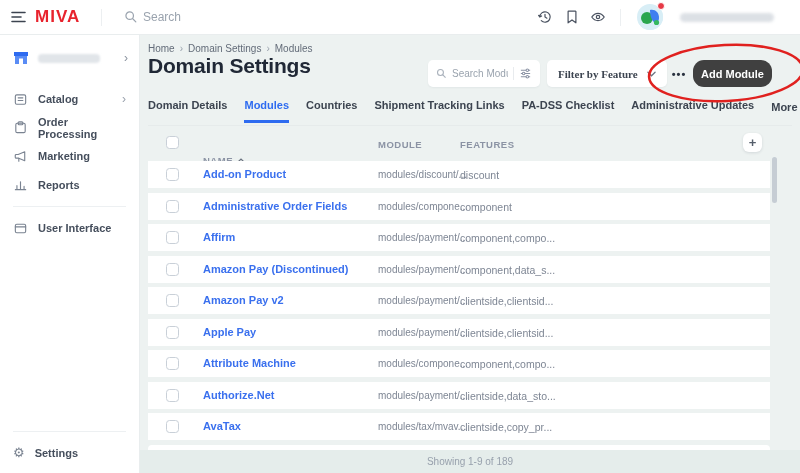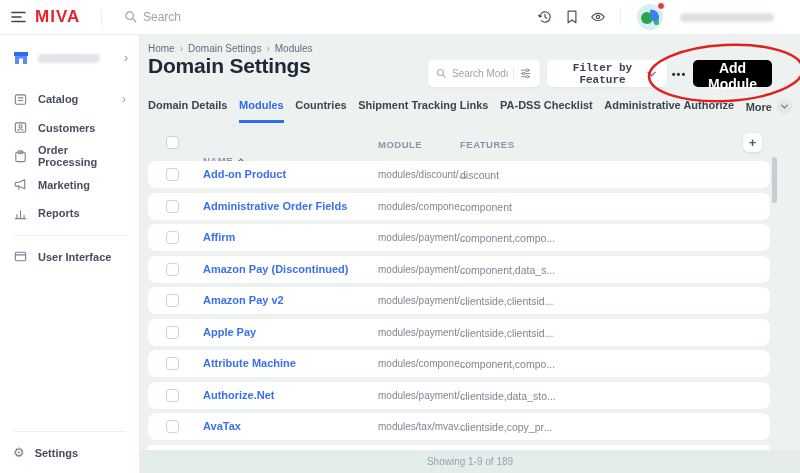--- a/index.html
+++ b/index.html
@@ -39,41 +39,41 @@
   .main { position:absolute; left:140px; top:35px; width:660px; height:438px; background:#edf2f1; }
   .breadcrumb { position:absolute; left:8px; top:8px; font-size:10px; color:#636c79; }
   .breadcrumb .bc-item { cursor:pointer; }
   .breadcrumb .bc-sep { color:#9aa2ad; margin:0 5px; }
   .page-title { position:absolute; left:8px; top:19px; font-size:21px; font-weight:700; color:#202836; letter-spacing:-.2px; }
 
   .search-modules { position:absolute; left:288px; top:25px; width:112px; height:27px; background:#fff; border-radius:5px; box-shadow:0 1px 2px rgba(25,35,55,.05); display:flex; align-items:center; padding:0 8px; gap:5px; }
   .sm-input { flex:1; min-width:0; border:none; outline:none; font-size:10px; color:#47505d; background:transparent; font-family:"Liberation Sans",sans-serif; }
   .sm-input::placeholder { color:#9aa3ae; }
   .sm-div { width:1px; height:13px; background:#e8ebee; }
-  .filter-btn { position:absolute; left:407px; top:25px; width:120px; height:27px; background:#fff; border:none; border-radius:5px; box-shadow:0 1px 2px rgba(25,35,55,.05); display:flex; align-items:center; justify-content:space-between; padding:0 11px; font-size:11px; font-weight:700; color:#3c4450; cursor:pointer; font-family:Liberation Mono, monospace; }
+  .filter-btn { position:absolute; left:407px; top:25px; width:120px; height:27px; background:#fff; border:none; border-radius:5px; box-shadow:0 1px 2px rgba(25,35,55,.05); display:flex; align-items:center; justify-content:space-between; padding:0 11px; font-size:11px; font-weight:700; color:#3c4450; cursor:pointer; font-family:Liberation Serif, serif; }
   .overflow-btn { position:absolute; left:527px; top:25px; width:24px; height:27px; border:none; background:transparent; font-size:11px; font-weight:800; color:#2a3240; letter-spacing:1px; cursor:pointer; }
-  .add-btn { position:absolute; left:553px; top:25px; width:79px; height:27px; background:#000000; border:none; border-radius:5px; color:#fff; font-size:14px; font-weight:700; cursor:pointer; font-family:"Liberation Sans",sans-serif; }
-
-  .tabs { position:absolute; left:8px; top:64px; right:8px; height:27px; display:flex; gap:11px; align-items:flex-start; border-bottom:1px solid #e6ebeb;justify-content:space-between; }
+  .add-btn { position:absolute; left:553px; top:25px; width:79px; height:27px; background:#404040; border:none; border-radius:11px; color:#fff; font-size:11px; font-weight:700; cursor:pointer; font-family:"Liberation Sans",sans-serif; }
+
+  .tabs { position:absolute; left:8px; top:64px; right:8px; height:27px; display:flex; gap:17px; align-items:flex-start; border-bottom:1px solid #e6ebeb; }
   .tab { font-size:11px; font-weight:700; color:#3c4450; padding-bottom:9px; cursor:pointer; white-space:nowrap; border-bottom:3px solid transparent; }
   .tab.active { color:#2e6bf0; border-bottom-color:#2e6bf0; }
   .tab.more { display:flex; align-items:center; gap:5px; }
   .more-circ { width:15px; height:15px; border-radius:50%; background:#e2e8e9; display:flex; align-items:center; justify-content:center; }
 
   .thead { position:absolute; left:8px; top:92px; right:8px; height:33px; }
   .cb { display:block; width:13px; height:13px; border:1.3px solid #c9d0d8; border-radius:3.5px; background:#fff; cursor:pointer; }
   .th-cb { position:absolute; left:18px; top:9px; }
   .th-label { position:absolute; top:12px; font-size:9.5px; font-weight:700; letter-spacing:.5px; color:#8b93a4; display:flex; align-items:center; gap:4px; }
   .th-name { left:55px; cursor:pointer;margin-top:16px; }
   .th-module { left:230px; }
   .th-features { left:312px; }
   .th-plus { position:absolute; left:595px; top:6px; width:19px; height:19px; background:#fff; border:none; border-radius:6px; box-shadow:0 1px 3px rgba(25,35,55,.12); font-size:13px; font-weight:600; color:#555e6b; line-height:19px; text-align:center; padding:0; cursor:pointer; }
 
   .rows { position:absolute; left:8px; top:126px; width:622px; }
-  .trow { position:relative; height:27px; background:#fff; border-radius:8px; margin-bottom:4.5px; }
+  .trow { position:relative; height:27px; background:#fff; border-radius:0; margin-bottom:4.5px; }
   .trow .cb { position:absolute; left:18px; top:7px; }
   .rname { position:absolute; left:55px; top:7px; font-size:11px; font-weight:600; color:#3a70ee; text-decoration:none; cursor:pointer; }
   .rmod { position:absolute; left:230px; top:8px; font-size:10px; color:#7e8694; }
   .rfeat { position:absolute; left:312px; top:8px; font-size:10.5px; color:#7e8694; }
   .partial-row { position:absolute; left:8px; top:409.5px; width:622px; height:10px; background:#fff; border-radius:4px; }
   .vscroll { position:absolute; left:632px; top:122px; width:5px; height:46px; background:#c6cdd4; border-radius:3px; cursor:pointer; }
   .list-footer { position:absolute; left:0; right:0; bottom:0; height:23px; background:#e5edeb; text-align:center; line-height:23px; font-size:10px; color:#98a1ad; z-index:3; }
 
   .annotation { position:absolute; left:645px; top:41px; width:162px; height:64px; z-index:10; pointer-events:none; }
 </style>
@@ -140,30 +140,20 @@
   <div class="side-nav">
       <div class="side-item">
         <span>
           <svg width="15" height="15" viewBox="0 0 16 16">
             <rect x="2.5" y="3" width="11" height="10" rx="1.5" fill="none" stroke="#7a8391" stroke-width="1.2" stroke-linecap="round" stroke-linejoin="round"></rect>
             <path d="M5.5 6.2h5M5.5 9h5" fill="none" stroke="#7a8391" stroke-width="1.2" stroke-linecap="round" stroke-linejoin="round"></path>
           </svg>
         </span>
         <span class="slabel">Catalog</span>
         <span class="schev">›</span>
-      </div>
-      <div class="side-item">
-        <span>
-          <svg width="15" height="15" viewBox="0 0 16 16">
-            <rect x="2.5" y="3" width="11" height="10" rx="1.5" fill="none" stroke="#7a8391" stroke-width="1.2" stroke-linecap="round" stroke-linejoin="round"></rect>
-            <circle cx="8" cy="6.8" r="1.7" fill="none" stroke="#7a8391" stroke-width="1.2" stroke-linecap="round" stroke-linejoin="round"></circle>
-            <path d="M5.3 11c.6-1.8 4.8-1.8 5.4 0" fill="none" stroke="#7a8391" stroke-width="1.2" stroke-linecap="round" stroke-linejoin="round"></path>
-          </svg>
-        </span>
-        <span class="slabel">Customers</span>
       </div>
       <div class="side-item">
         <span>
           <svg width="15" height="15" viewBox="0 0 16 16">
             <rect x="3" y="3.5" width="10" height="10" rx="1.5" fill="none" stroke="#7a8391" stroke-width="1.2" stroke-linecap="round" stroke-linejoin="round"></rect>
             <rect x="5.5" y="2" width="5" height="3" rx="1" fill="none" stroke="#7a8391" stroke-width="1.2" stroke-linecap="round" stroke-linejoin="round"></rect>
           </svg>
         </span>
         <span class="slabel">Order Processing</span>
       </div>
@@ -239,21 +229,21 @@
 
   <button class="overflow-btn">•••</button>
   <button class="add-btn">Add Module</button>
 
   <div class="tabs">
       <div class="tab"><span>Domain Details</span></div>
       <div class="tab active"><span>Modules</span></div>
       <div class="tab"><span>Countries</span></div>
       <div class="tab"><span>Shipment Tracking Links</span></div>
       <div class="tab"><span>PA-DSS Checklist</span></div>
-      <div class="tab"><span>Administrative Authorize</span></div>
+      <div class="tab"><span>Administrative Updates</span></div>
       <div class="tab more">
         <span>More</span>
         <span class="more-circ">
           <svg width="7" height="5" viewBox="0 0 10 6">
             <path d="M1 1l4 4 4-4" fill="none" stroke="#6b7380" stroke-width="1.6" stroke-linecap="round"></path>
           </svg>
         </span>
       </div>
     </div>
 

